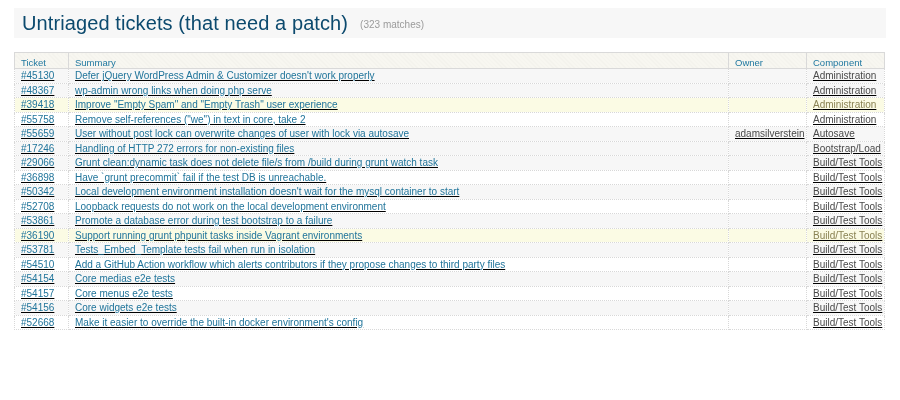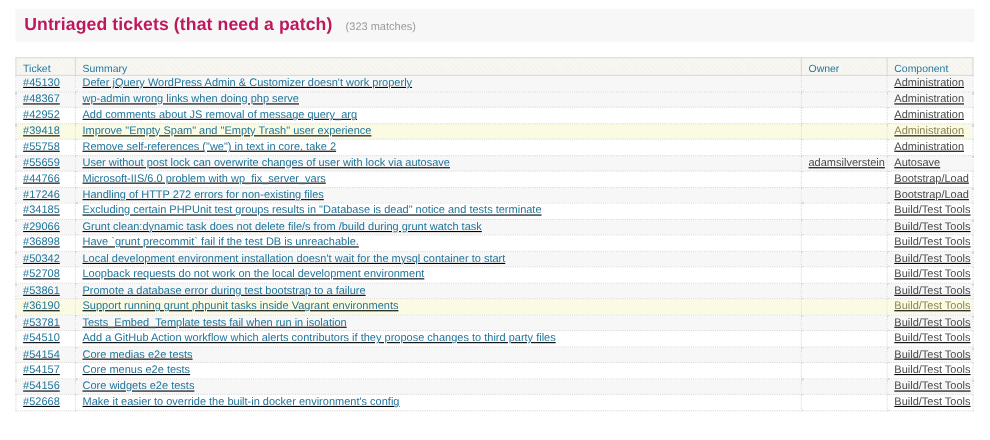--- a/index.html
+++ b/index.html
@@ -14,23 +14,23 @@
   .title-band {
     position: absolute;
     left: 14px; top: 8px;
     width: 872px; height: 30px;
     background: #f7f7f7;
     display: flex;
     align-items: center;
     padding-left: 8px;
   }
   .page-title {
-    font-size: 16px;
-    font-weight: 700;
-    color: #be185d;
+    font-size: 20px;
+    font-weight: 400;
+    color: #0c4a6e;
     letter-spacing: 0.1px;
   }
   .matches {
     font-size: 10px;
     color: #9b9b9b;
     margin-left: 12px;
     padding-top: 3px;
   }
   table.report {
     position: absolute;
@@ -111,61 +111,43 @@
       <td class="t-summary"><a>Defer jQuery WordPress Admin &amp; Customizer doesn't work properly</a></td>
       <td class="t-owner"></td>
       <td class="t-component">Administration</td>
     </tr>
         <tr class="stripe">
       <td class="t-ticket"><a>#48367</a></td>
       <td class="t-summary"><a>wp-admin wrong links when doing php serve</a></td>
       <td class="t-owner"></td>
       <td class="t-component">Administration</td>
     </tr>
-        <tr>
-      <td class="t-ticket"><a>#42952</a></td>
-      <td class="t-summary"><a>Add comments about JS removal of message query_arg</a></td>
-      <td class="t-owner"></td>
-      <td class="t-component">Administration</td>
-    </tr>
         <tr class="hl">
       <td class="t-ticket"><a>#39418</a></td>
       <td class="t-summary"><a>Improve "Empty Spam" and "Empty Trash" user experience</a></td>
       <td class="t-owner"></td>
       <td class="t-component">Administration</td>
     </tr>
         <tr>
       <td class="t-ticket"><a>#55758</a></td>
       <td class="t-summary"><a>Remove self-references ("we") in text in core, take 2</a></td>
       <td class="t-owner"></td>
       <td class="t-component">Administration</td>
     </tr>
         <tr class="stripe">
       <td class="t-ticket"><a>#55659</a></td>
       <td class="t-summary"><a>User without post lock can overwrite changes of user with lock via autosave</a></td>
       <td class="t-owner">adamsilverstein</td>
       <td class="t-component">Autosave</td>
     </tr>
-        <tr>
-      <td class="t-ticket"><a>#44766</a></td>
-      <td class="t-summary"><a>Microsoft-IIS/6.0 problem with wp_fix_server_vars</a></td>
-      <td class="t-owner"></td>
-      <td class="t-component">Bootstrap/Load</td>
-    </tr>
         <tr class="stripe">
       <td class="t-ticket"><a>#17246</a></td>
       <td class="t-summary"><a>Handling of HTTP 272 errors for non-existing files</a></td>
       <td class="t-owner"></td>
       <td class="t-component">Bootstrap/Load</td>
-    </tr>
-        <tr>
-      <td class="t-ticket"><a>#34185</a></td>
-      <td class="t-summary"><a>Excluding certain PHPUnit test groups results in "Database is dead" notice and tests terminate</a></td>
-      <td class="t-owner"></td>
-      <td class="t-component">Build/Test Tools</td>
     </tr>
         <tr class="stripe">
       <td class="t-ticket"><a>#29066</a></td>
       <td class="t-summary"><a>Grunt clean:dynamic task does not delete file/s from /build during grunt watch task</a></td>
       <td class="t-owner"></td>
       <td class="t-component">Build/Test Tools</td>
     </tr>
         <tr>
       <td class="t-ticket"><a>#36898</a></td>
       <td class="t-summary"><a>Have `grunt precommit` fail if the test DB is unreachable.</a></td>

